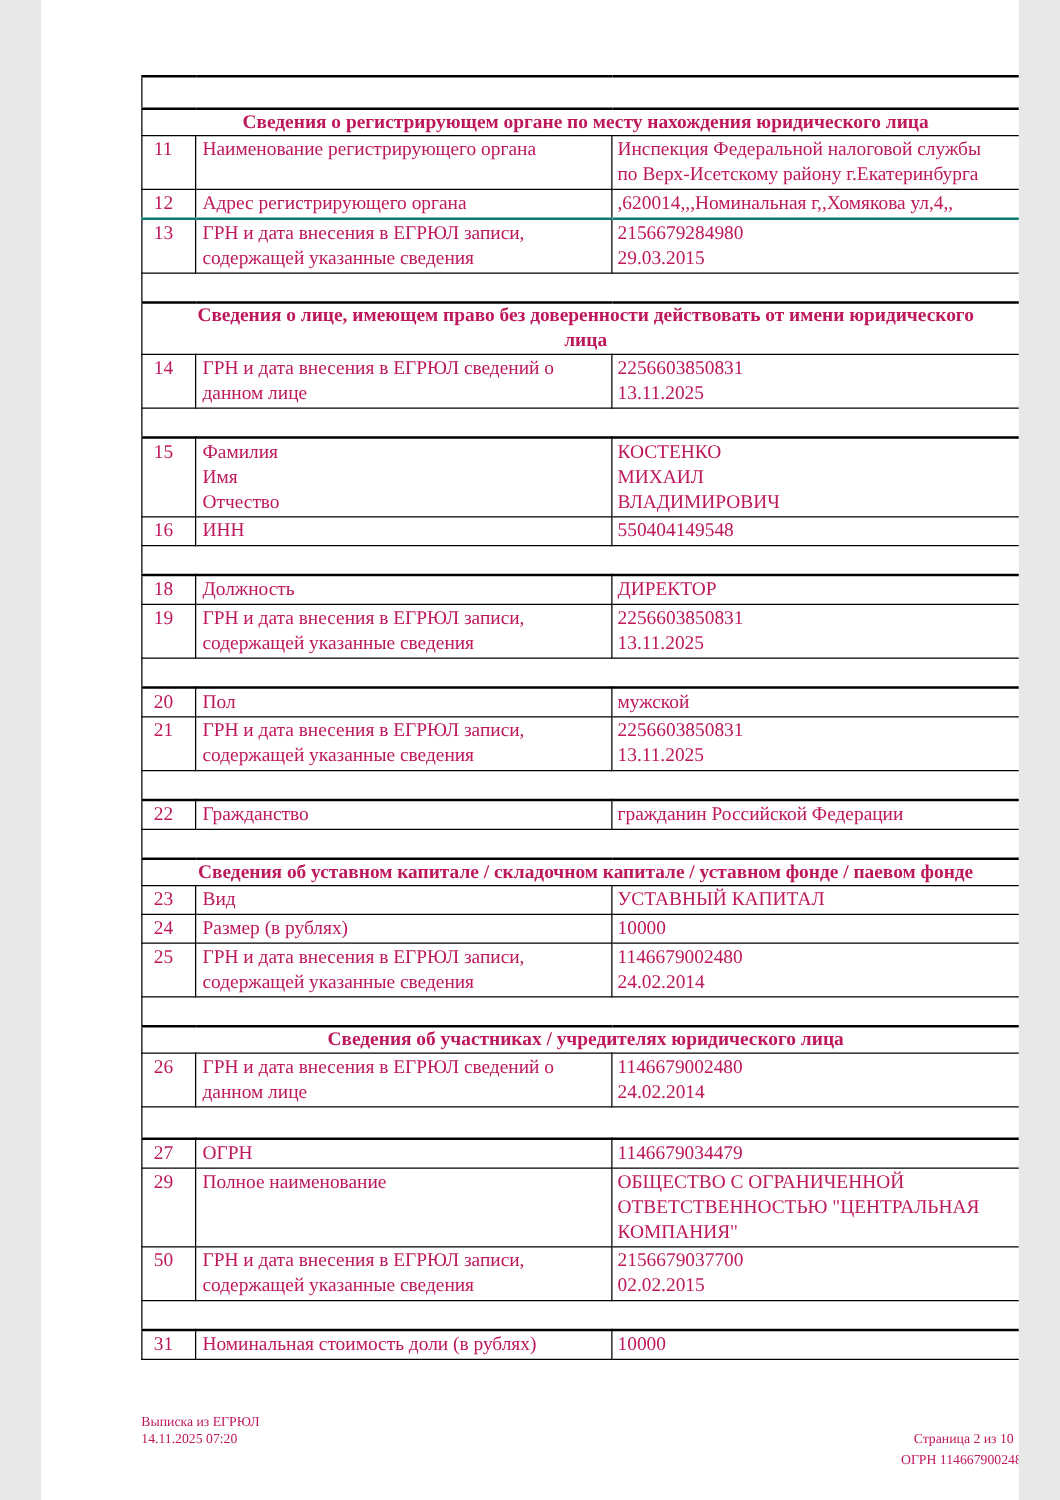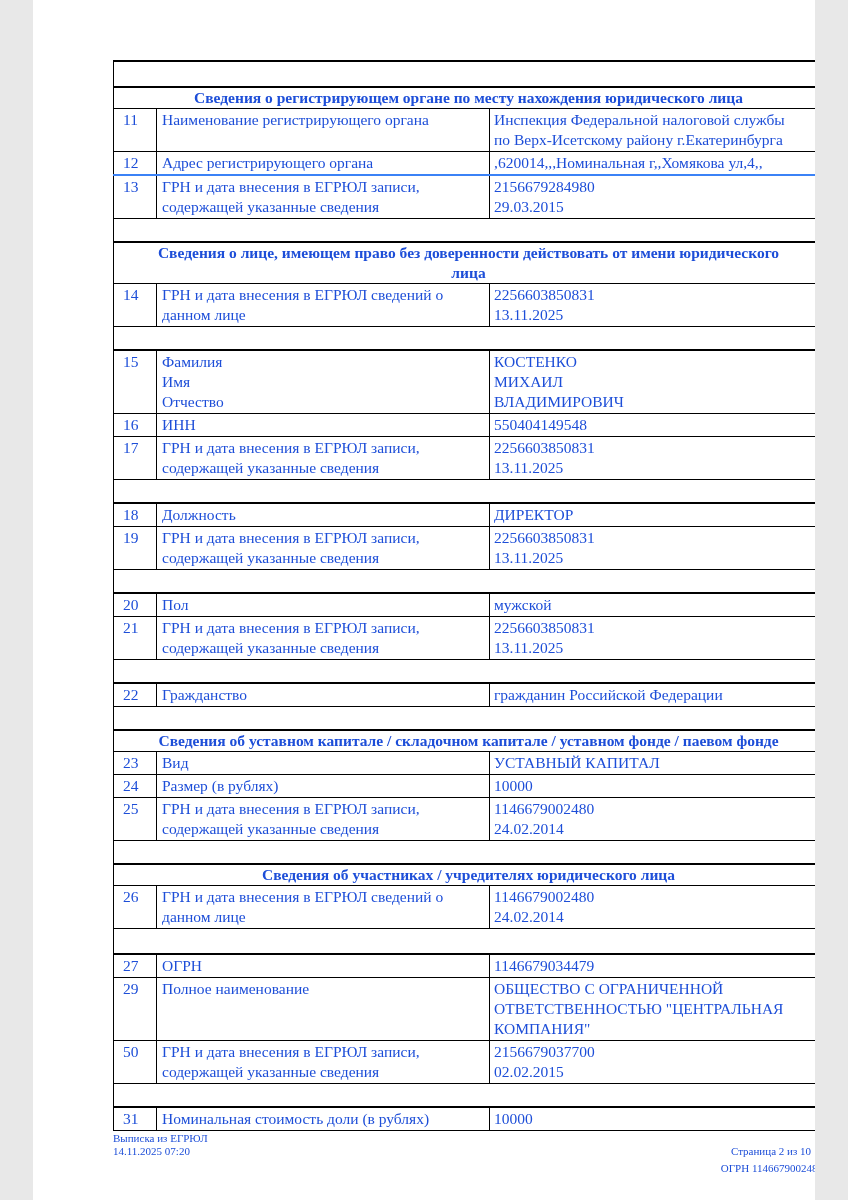--- a/index.html
+++ b/index.html
@@ -2,21 +2,21 @@
 <html><head>
 <meta charset="utf-8">
 <style>
   html,body { margin:0; padding:0; background:#e8e8e8; }
   .page {
     position:relative;
     width:743px; height:1200px;
     margin:0 auto;
     background:#ffffff;
     font-family:"Liberation Serif","DejaVu Serif",serif;
-    color:#1d4ed8;
+    color:#be185d;
     overflow:hidden;
     padding-left:39px;
   }
   table.doc {
     position:absolute; left:80px; top:60px;
     width:710px;
     border-collapse:collapse;
     table-layout:fixed;
   }
   table.doc { border:1px solid #000; border-top:2px solid #000; }
@@ -34,21 +34,21 @@
   }
   td.num { padding-left:9px; }
   td.label { padding-left:5px; padding-right:6px;margin-left:34px; }
   td.value { padding-left:4px; }
   tr.section td {
     font-weight:bold;
     text-align:center;
     padding:0 4px;
   }
   tr.spacer td { border-bottom:2px solid #000; padding:0; }
-  tr.thick-top td { border-top:2px solid #3b82f6; }
+  tr.thick-top td { border-top:2px solid #0f766e; }
   .footer {
     position:absolute;
     left:80px; width:710px; top:1132px;
     font-size:11px; line-height:12.5px;
   }
   .footer .f-left { position:absolute; left:0; top:0; }
   .footer .f-center { position:absolute; left:0; width:710px; text-align:right; top:30px; }
   .footer .f-right { position:absolute; right:12px; top:12.5px; }
 </style>
 </head>
@@ -110,27 +110,20 @@
 Имя
 Отчество</td>
           <td class="value">КОСТЕНКО
 МИХАИЛ
 ВЛАДИМИРОВИЧ</td>
         </tr>
         <tr>
           <td class="num">16</td>
           <td class="label">ИНН</td>
           <td class="value">550404149548</td>
-        </tr>
-        <tr>
-          <td class="num">17</td>
-          <td class="label">ГРН и дата внесения в ЕГРЮЛ записи,
-содержащей указанные сведения</td>
-          <td class="value">2256603850831
-13.11.2025</td>
         </tr>
         <tr class="spacer">
           <td colspan="3" style="height: 22px;"></td>
         </tr>
         <tr>
           <td class="num">18</td>
           <td class="label">Должность</td>
           <td class="value">ДИРЕКТОР</td>
         </tr>
         <tr>

